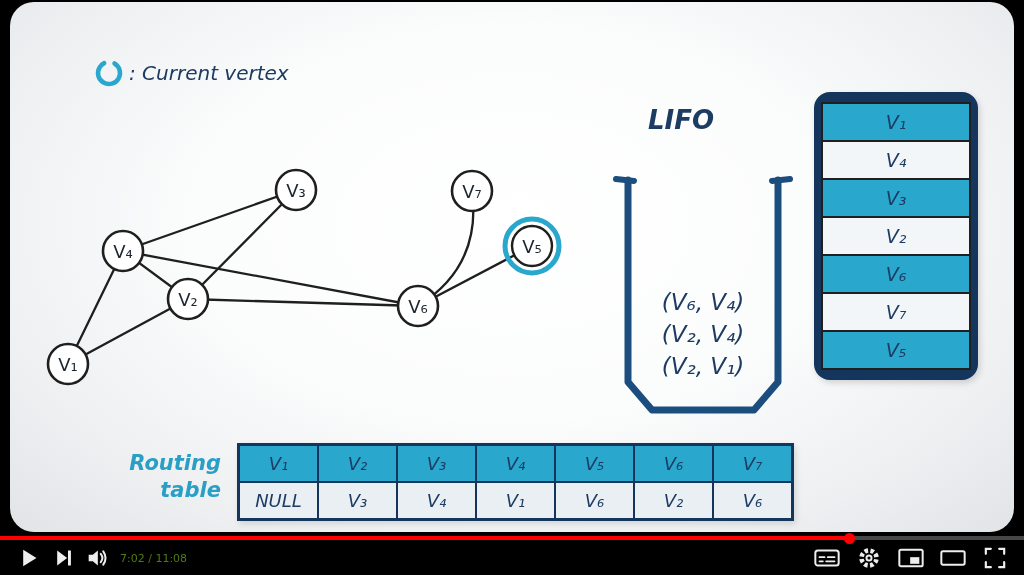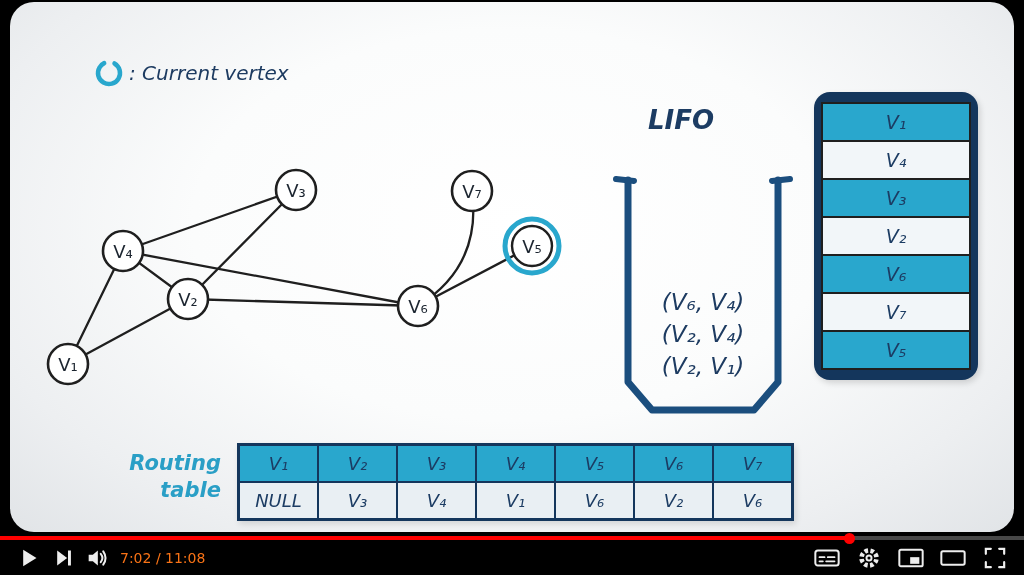--- a/index.html
+++ b/index.html
@@ -42,21 +42,21 @@
   .rtable .vcell{background:#e9eff3;}
   
   .progress{position:absolute;left:0;top:536px;width:1024px;height:4px;background:rgba(255,255,255,.28);}
   .played{position:relative;height:100%;background:#f00;width:0%;}
   .played::after{content:'';position:absolute;right:-5px;top:-3.5px;width:11px;height:11px;
     border-radius:50%;background:#f00;}
   .controls{position:absolute;left:12px;right:12px;top:543px;height:30px;display:flex;
     align-items:center;}
   .ctl{display:flex;align-items:center;justify-content:center;width:34px;height:30px;cursor:pointer;}
   .ctl svg{display:block;}
-  .time{color:#f97316;font-size:14px;margin-left:6px;white-space:nowrap;}
+  .time{color:#4d7c0f;font-size:11px;margin-left:6px;white-space:nowrap;}
   .spacer{flex:1;}
   .rgroup{display:flex;align-items:center;gap:8px;}
 </style>
 </head>
 <body>
 
 <div class="frame">
 
   <svg class="graph-svg" width="1004" height="530" viewBox="0 0 1004 530">
 

